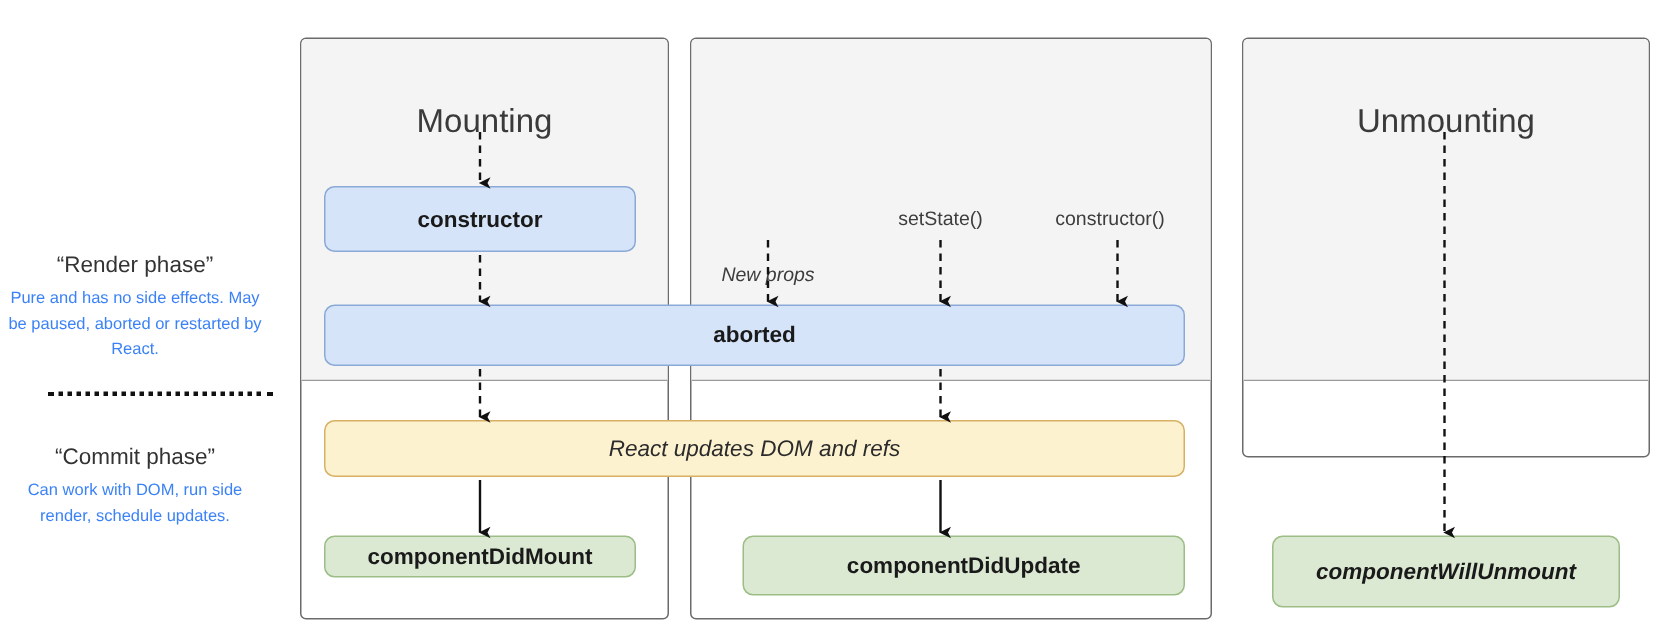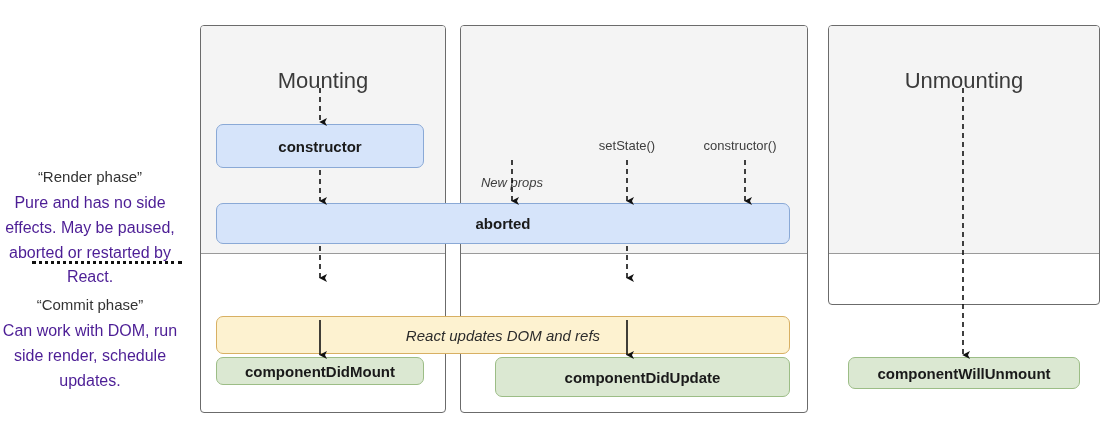--- a/index.html
+++ b/index.html
@@ -11,21 +11,21 @@
     overflow:hidden;
   }
   #stage{position:relative;width:1105px;height:425px;}
 
   
   .phase-block{position:absolute;width:180px;text-align:center;}
   .phase-title{
     font-size:15px;color:#333;margin-bottom:6px;white-space:nowrap;
   }
   .phase-desc{
-    font-size:16px;color:#4c1d95;line-height:1.55;
+    font-size:11px;color:#3b82f6;line-height:1.55;
   }
   #render-phase{left:0px;top:131px;margin-top:37px;}
   #commit-phase{left:0px;top:296px;}
 
   .phase-divider{
     position:absolute;left:32px;top:261px;width:150px;height:0;
     border-top:3px dotted #111;
   }
 
   
@@ -57,29 +57,29 @@
   
   .box{
     position:absolute;
     box-sizing:border-box;
     border-radius:7px;
     display:flex;align-items:center;justify-content:center;
     font-size:15px;
     z-index:5;
   }
   .box.blue{background:#d6e4fa;border:1px solid #8aa9d6;color:#1a1a1a;font-weight:bold;}
-  .box.yellow{background:#fdf2d0;border:1px solid #d8b063;color:#2b2b2b;font-style:italic;font-weight:normal;font-size:15px;margin-top:36px;}
+  .box.yellow{background:#fdf2d0;border:1px solid #d8b063;color:#2b2b2b;font-style:italic;font-weight:normal;font-size:15px;}
   .box.green{background:#dbe8d2;border:1px solid #9cbd86;color:#1a1a1a;font-weight:bold;}
 
   #box-constructor{left:216px;top:124px;width:208px;height:44px;}
   #box-render{left:216px;top:203px;width:574px;height:41px;}
   #box-dom{left:216px;top:280px;width:574px;height:38px;}
   #box-did-mount{left:216px;top:357px;width:208px;height:28px;}
   #box-did-update{left:495px;top:357px;width:295px;height:40px;}
-  #box-will-unmount{left:848px;top:357px;width:232px;height:32px;}
+  #box-will-unmount{left:848px;top:357px;width:232px;height:48px;font-style:italic;}
 
   
   .trigger{
     position:absolute;
     font-size:13px;color:#3d3d3d;
     text-align:center;white-space:nowrap;
     transform:translateX(-50%);
     z-index:5;
   }
   .trigger.italic{font-style:italic;}

